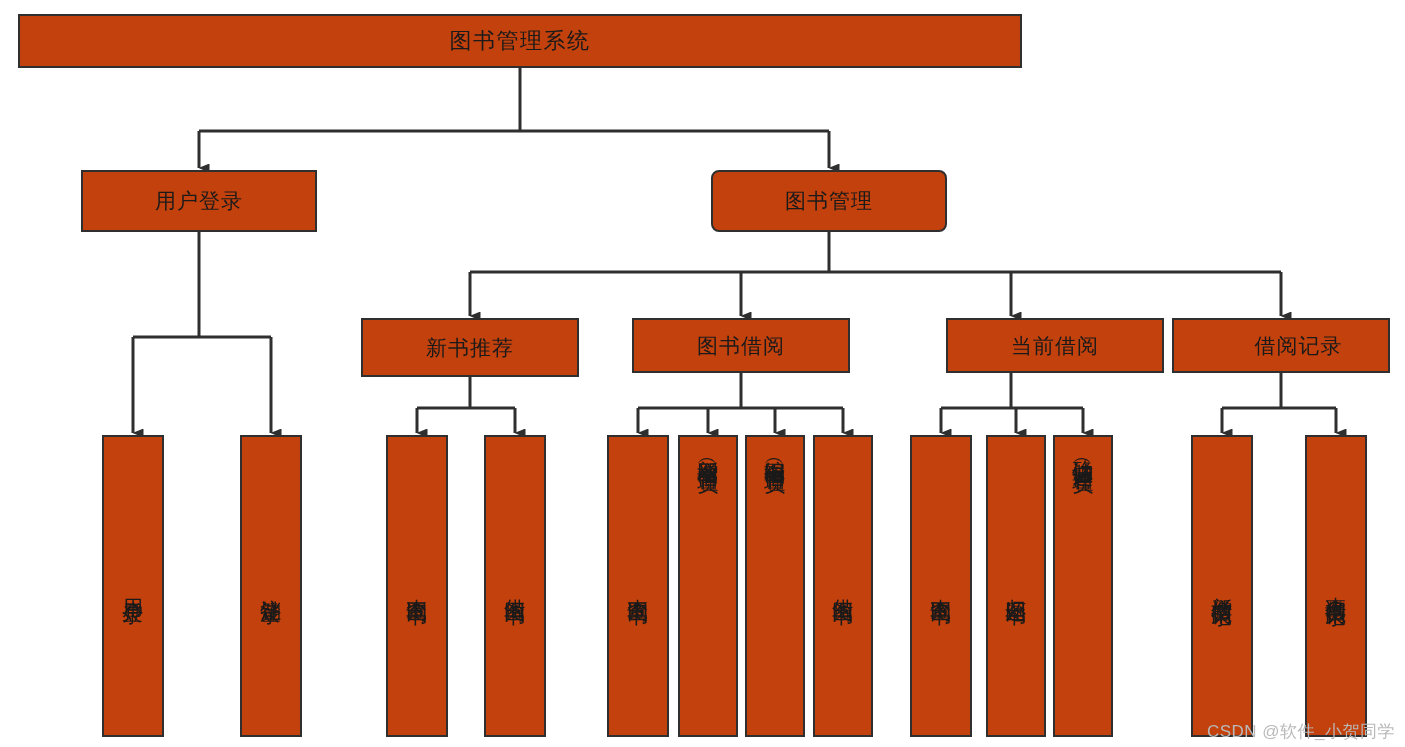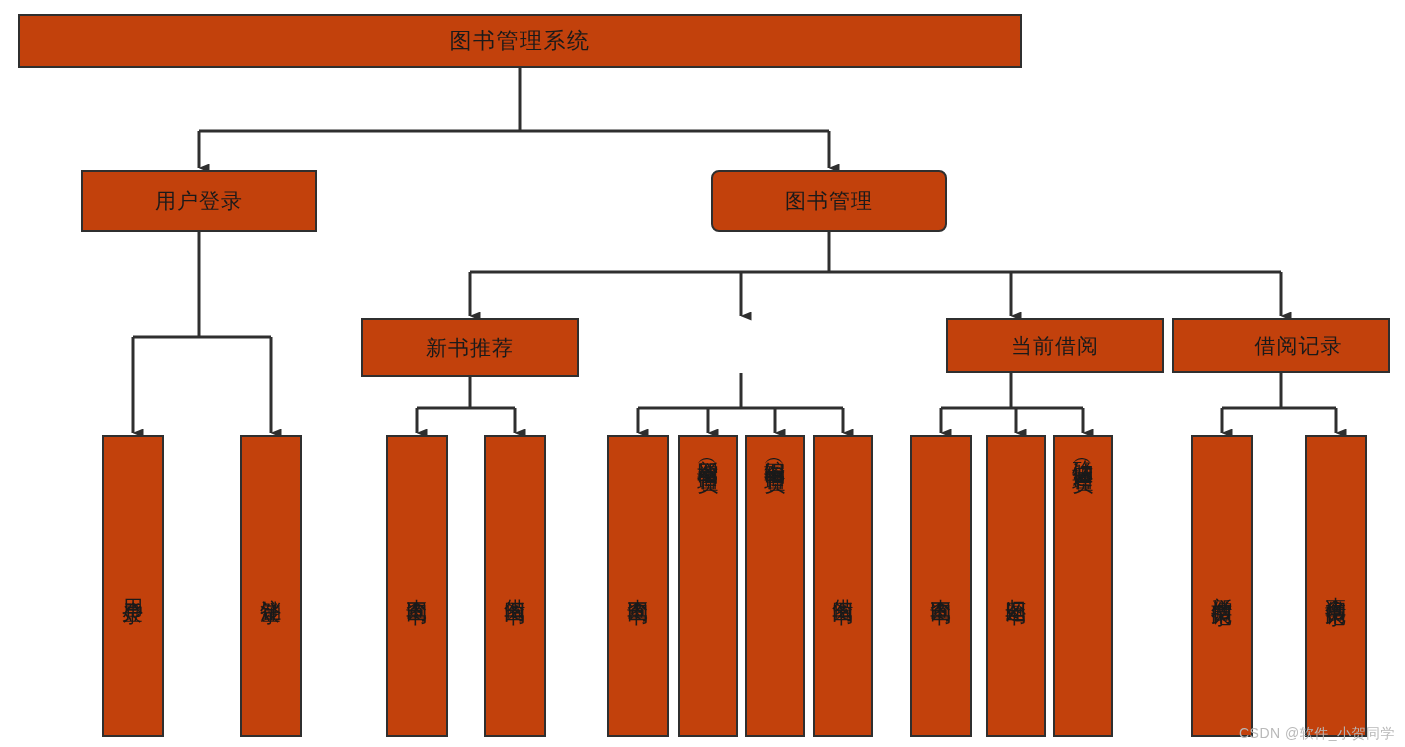--- a/index.html
+++ b/index.html
@@ -57,21 +57,21 @@
     font-size: 21px;
     line-height: 1.12;
     letter-spacing: 2px;
     white-space: nowrap;
     text-align: left;
   }
   .watermark {
     position: absolute;
     right: 10px;
     bottom: 4px;
-    font-size: 14px;
+    font-size: 17px;
     color: #b9b9b9;
     letter-spacing: 0.5px;
     z-index: 5;
     white-space: nowrap;
   }
 </style>
 </head>
 <body>
 
 <div id="diagram">
@@ -135,20 +135,23 @@
   <div class="node node-h" style="left:81px; top:170px; width:236px; height:62px;">
     <span>用户登录</span>
   </div>
   <div class="node node-h" style="left:711px; top:170px; width:236px; height:62px;border-radius:8px;">
     <span>图书管理</span>
   </div>
 
   <div class="node node-h" style="left:361px; top:318px; width:218px; height:59px;font-family:Liberation Mono, monospace;">
     <span>新书推荐</span>
   </div>
+  <div class="node node-h" style="left:632px; top:318px; width:218px; height:55px;">
+    <span>图书借阅</span>
+  </div>
   <div class="node node-h" style="left:902px; top:318px; width:218px; height:55px;margin-left:44px;">
     <span>当前借阅</span>
   </div>
   <div class="node node-h" style="left:1172px; top:318px; width:218px; height:55px;padding-left:35px;">
     <span>借阅记录</span>
   </div>
 
   <div class="node node-v" style="left:102px; top:435px; width:62px; height:302px; align-items:center; padding-top:0;">
     <span class="vtext">用户登录</span>
   </div>

